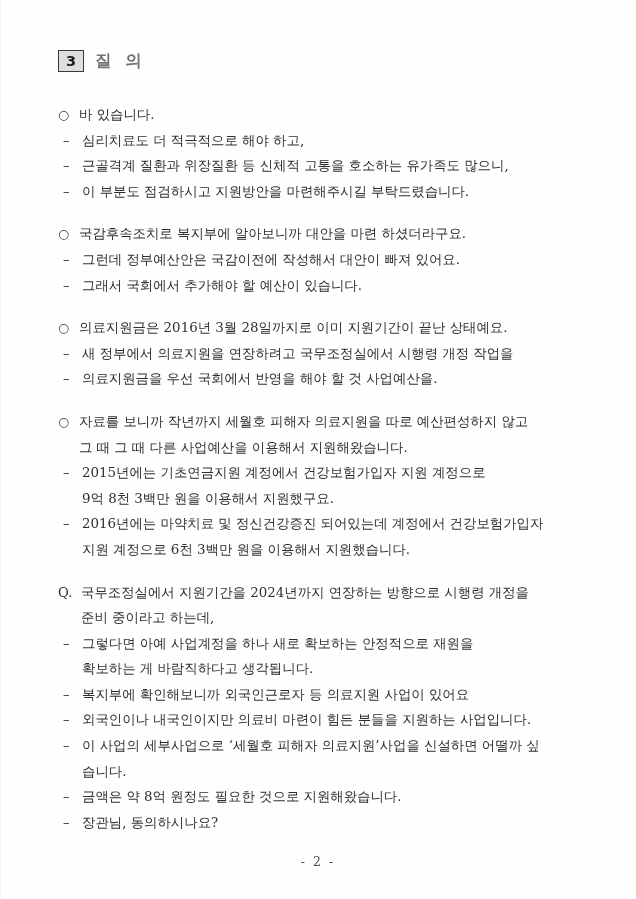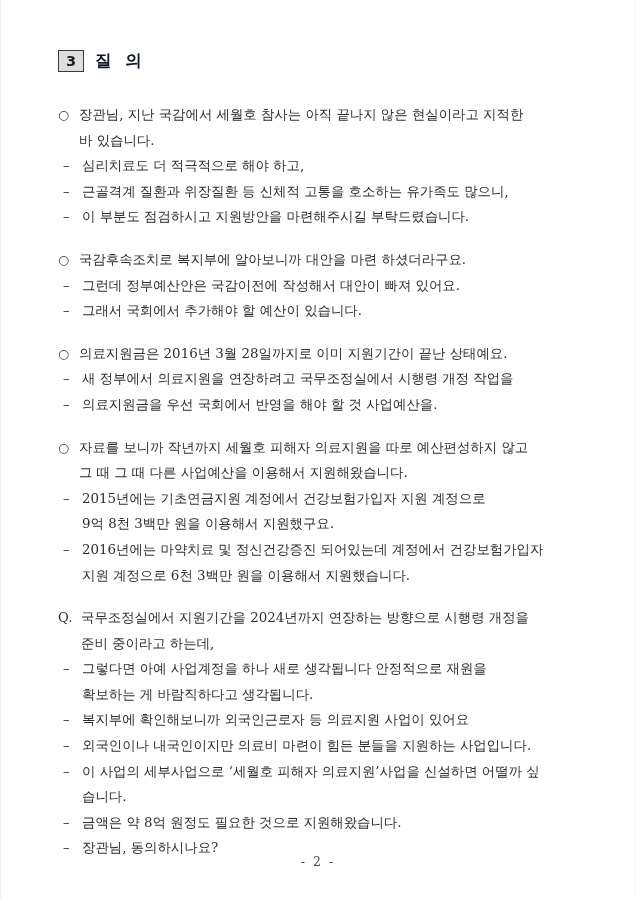--- a/index.html
+++ b/index.html
@@ -58,21 +58,21 @@
     color: #1c1c1c;
     line-height: 1;
     box-sizing: border-box;
   }
 
   .heading-title {
     margin-left: 11px;
     font-size: 16.5px;
     font-weight: bold;
     letter-spacing: 4px;
-    color: #0f172a;
+    color: #737373;
   }
 
   
   .block {
     margin-bottom: 17px;
   }
   .block:last-of-type {
     margin-bottom: 0;
   }
 
@@ -155,21 +155,20 @@
 
     <div class="heading">
       <span class="heading-number">3</span>
       <span class="heading-title">질 의</span>
     </div>
 
     <div id="blocks-root">
         <div class="block">
           <div class="item main">
             <span class="marker">○</span>
-            <span class="text">장관님, 지난 국감에서 세월호 참사는 아직 끝나지 않은 현실이라고 지적한</span>
             <span class="cont">바 있습니다.</span>
           </div>
           <div class="item sub">
             <span class="marker">–</span>
             <span class="text">심리치료도 더 적극적으로 해야 하고,</span>
           </div>
           <div class="item sub">
             <span class="marker">–</span>
             <span class="text">근골격계 질환과 위장질환 등 신체적 고통을 호소하는 유가족도 많으니,</span>
           </div>
@@ -224,21 +223,21 @@
           </div>
         </div>
         <div class="block">
           <div class="item question">
             <span class="marker">Q.</span>
             <span class="text">국무조정실에서 지원기간을 2024년까지 연장하는 방향으로 시행령 개정을</span>
             <span class="cont">준비 중이라고 하는데,</span>
           </div>
           <div class="item sub">
             <span class="marker">–</span>
-            <span class="text">그렇다면 아예 사업계정을 하나 새로 생각됩니다 안정적으로 재원을</span>
+            <span class="text">그렇다면 아예 사업계정을 하나 새로 확보하는 안정적으로 재원을</span>
             <span class="cont">확보하는 게 바람직하다고 생각됩니다.</span>
           </div>
           <div class="item sub">
             <span class="marker">–</span>
             <span class="text">복지부에 확인해보니까 외국인근로자 등 의료지원 사업이 있어요</span>
           </div>
           <div class="item sub">
             <span class="marker">–</span>
             <span class="text">외국인이나 내국인이지만 의료비 마련이 힘든 분들을 지원하는 사업입니다.</span>
           </div>

